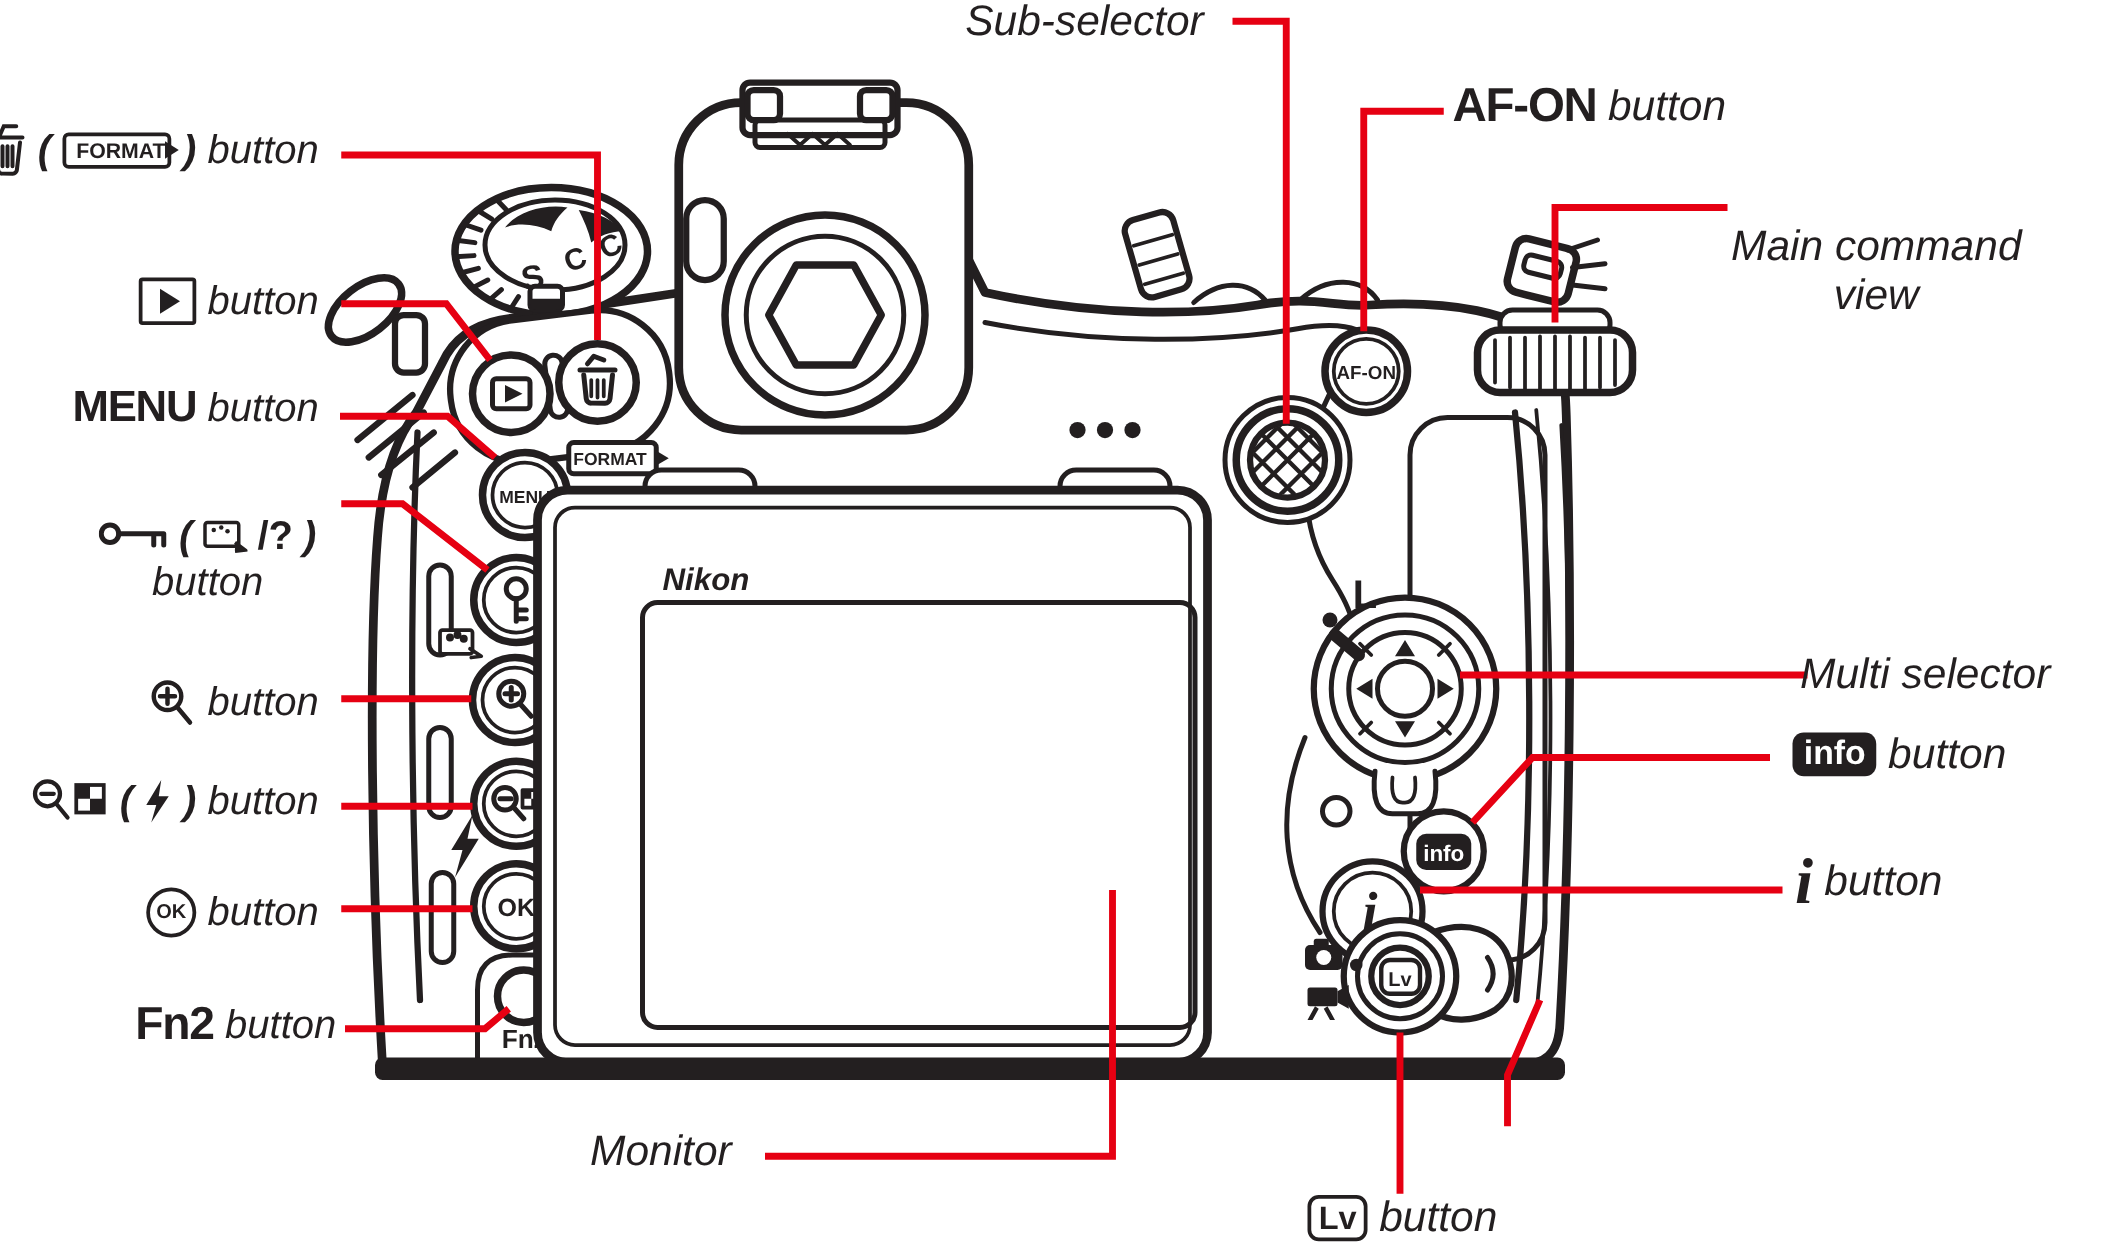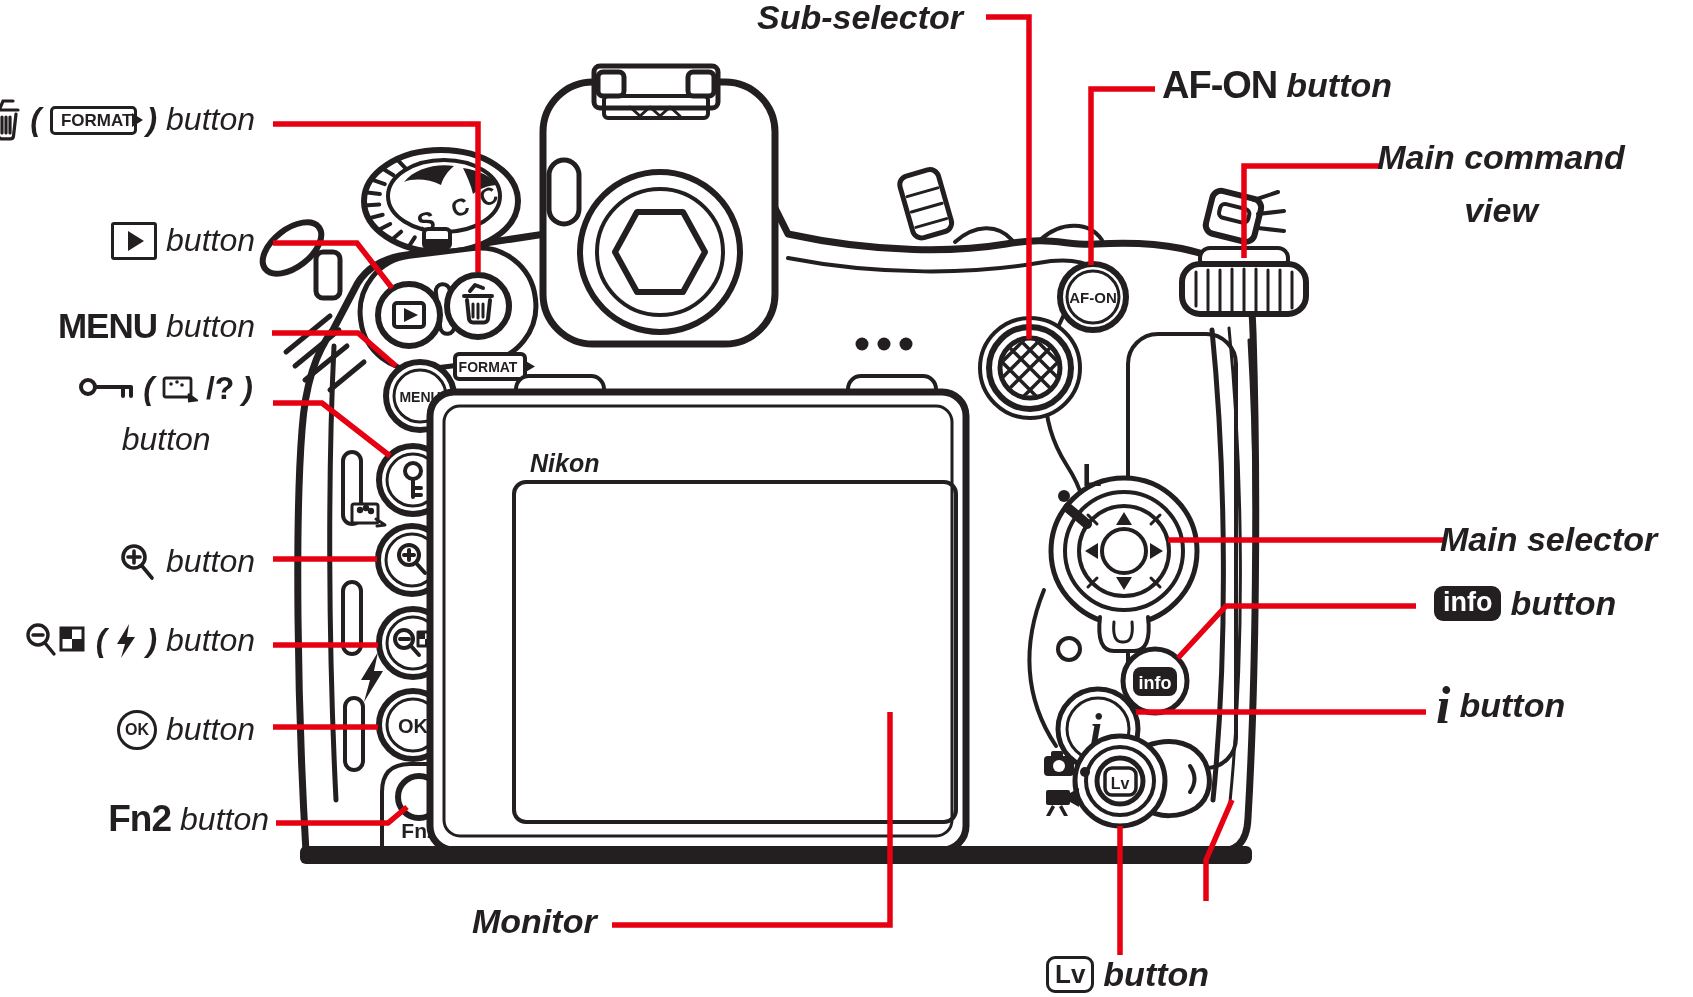--- a/index.html
+++ b/index.html
@@ -1,22 +1,22 @@
 <!DOCTYPE html>
 <html><head>
 <meta charset="utf-8">
 <style>
   html,body{margin:0;padding:0;background:#fff;}
   .stage{position:relative;width:1693px;height:997px;background:#fff;overflow:hidden;
          font-family:"Liberation Sans",sans-serif;color:#231f20;}
   .scene{position:absolute;left:0;top:0;}
   .lbl{position:absolute;display:flex;align-items:center;gap:9px;white-space:nowrap;
        font-family:"Liberation Sans",sans-serif;font-style:italic;font-size:32px;line-height:1.05;color:#231f20;}
-  .lbl.big,.big{font-size:34px;font-weight:bold;}
-  .lbl.col{flex-direction:column;align-items:center;gap:17px;}
+  .lbl.big,.big{font-size:34px;}
+  .lbl.col{flex-direction:column;align-items:center;gap:3px;margin-top:40px;}
   .row{display:flex;align-items:center;gap:8px;}
   .name{font-style:normal;font-weight:700;font-size:35px;letter-spacing:-1px;}
   .par{font-weight:700;}
   .upr{font-style:normal;font-weight:700;}
   .fbadge{position:relative;display:inline-flex;align-items:center;border:3.5px solid #231f20;
           border-radius:5px;padding:3px 3px 3px 8px;font-style:normal;font-weight:700;font-size:17px;line-height:1;}
   .farrow{width:0;height:0;border-left:11px solid #231f20;border-top:7px solid transparent;
           border-bottom:7px solid transparent;margin-right:-12px;}
   .playbox{display:inline-flex;align-items:center;justify-content:center;width:46px;height:38px;
            border:3.5px solid #231f20;border-radius:3px;box-sizing:border-box;}
@@ -396,21 +396,21 @@
   <span class="name" style="font-size:38px">AF-ON</span>
   <span class="big">button</span>
 </div>
 
 <div class="lbl col big" style="left:1385px;top:140px;width:232px">
   <div>Main command</div>
   <div>view</div>
 </div>
 
 <div class="lbl big" style="left:1440px;top:522px">
-  <span>Main selector</span>
+  <span>Multi selector</span>
 </div>
 
 <div class="lbl" style="left:1434px;top:586px">
   <span class="infobadge"><span>info</span></span>
   <span class="big">button</span>
 </div>
 
 <div class="lbl" style="left:1436px;top:688px">
   <span class="iglyph">i</span>
   <span class="big">button</span>

